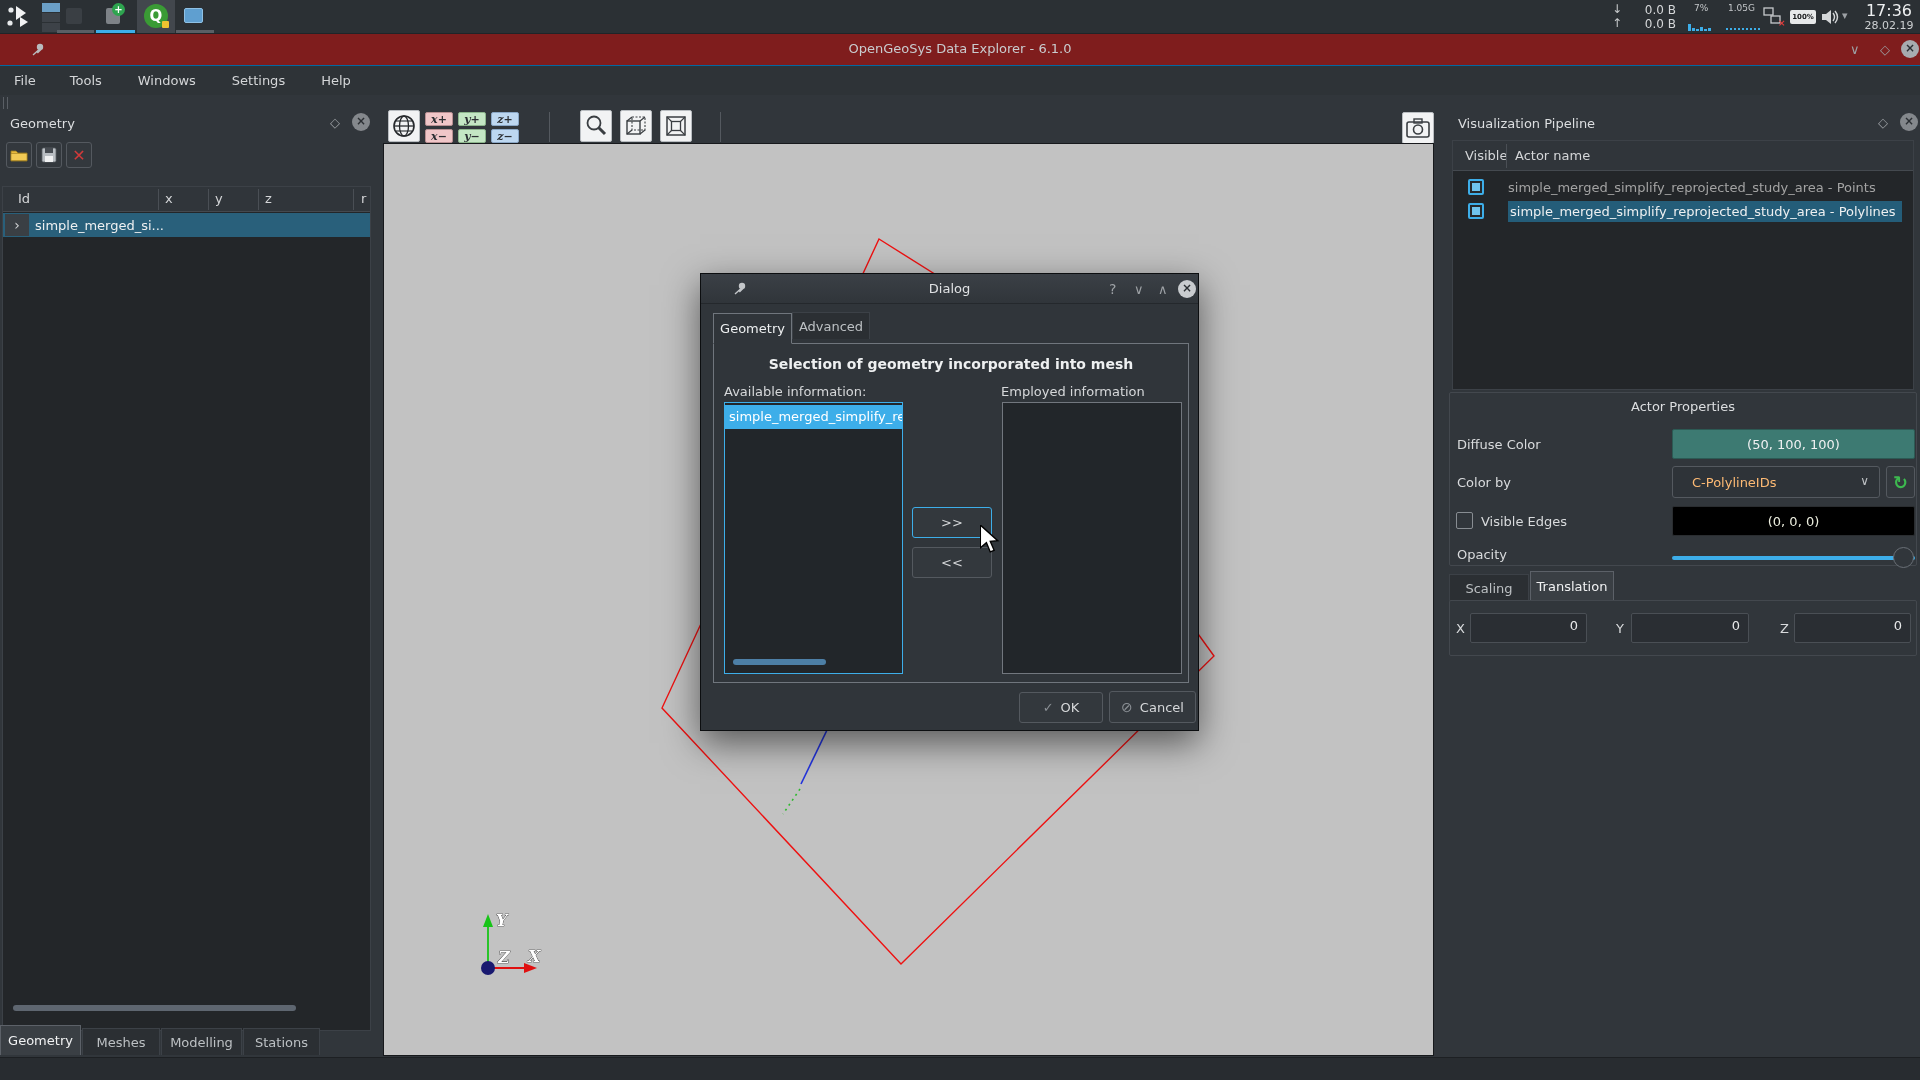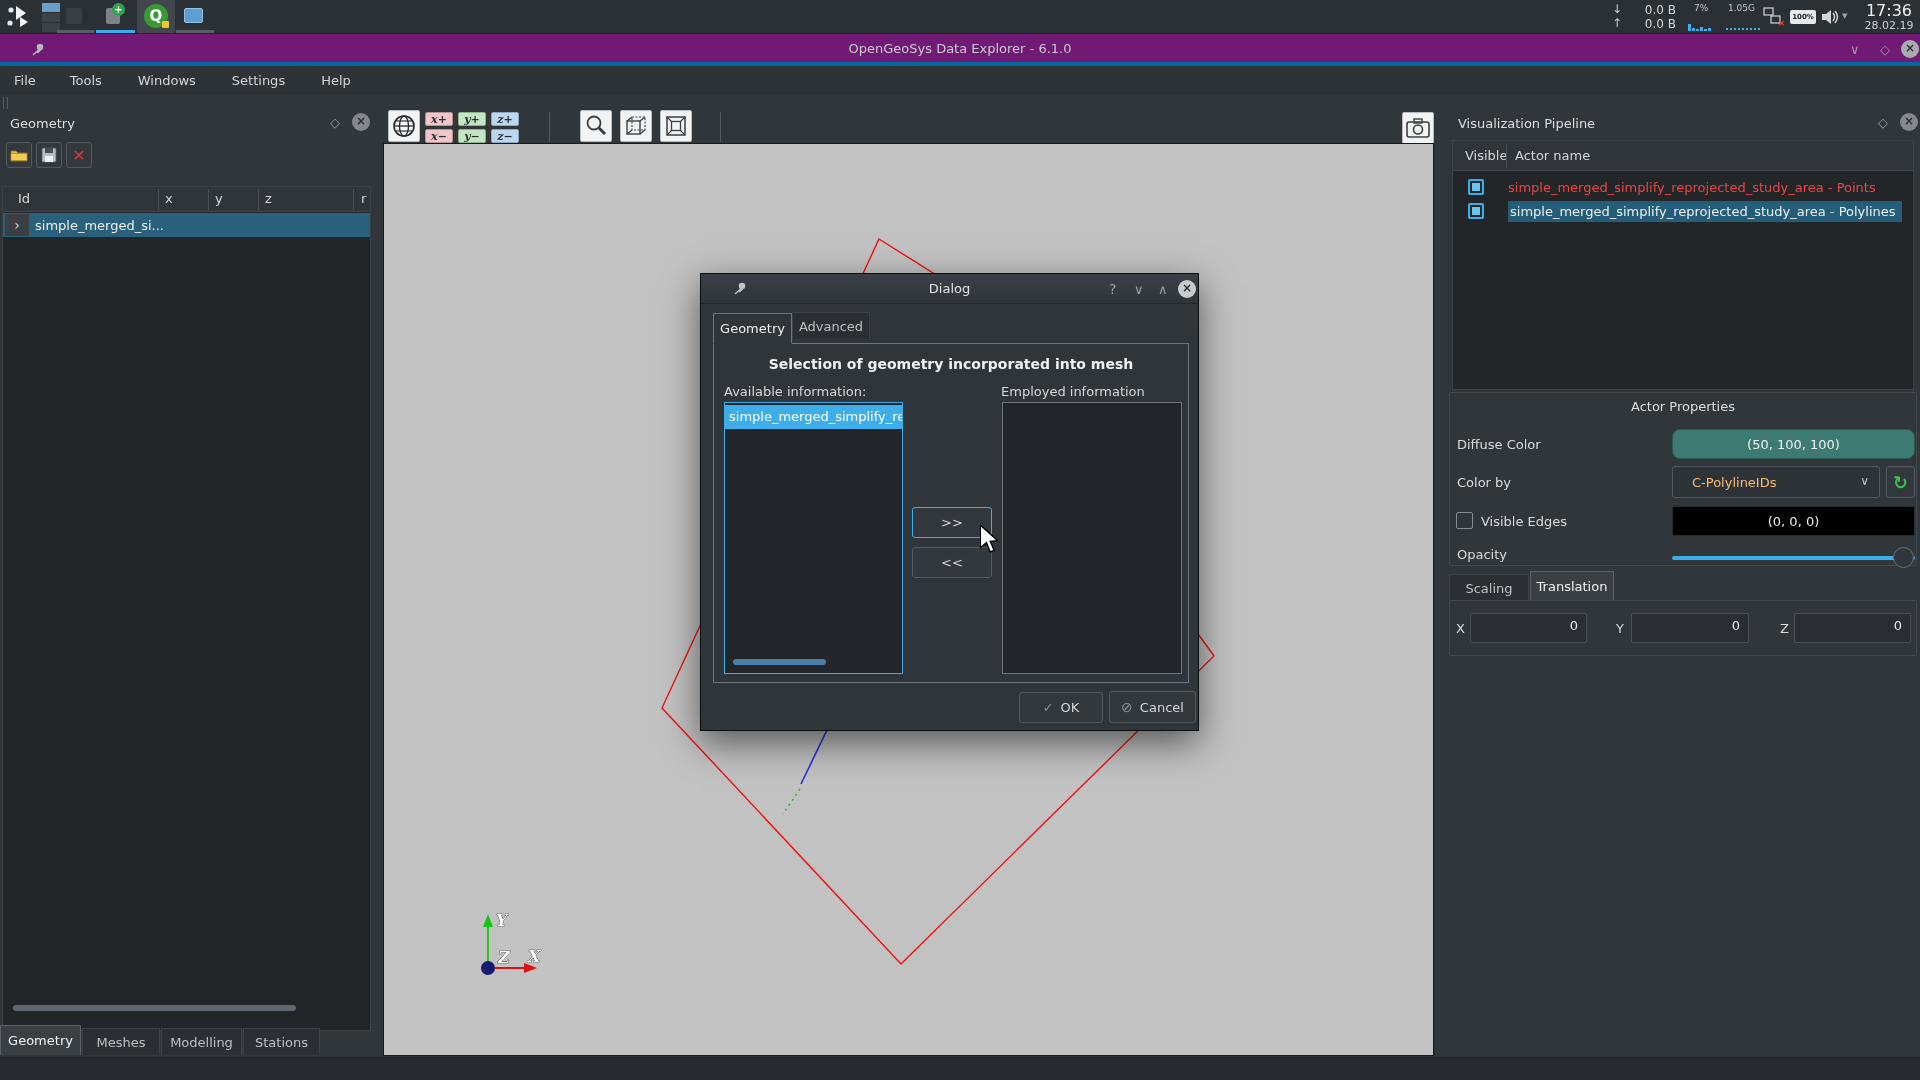--- a/index.html
+++ b/index.html
@@ -4,21 +4,21 @@
 <style>
   * { margin:0; padding:0; box-sizing:border-box; }
   html,body { width:1920px; height:1080px; overflow:hidden; background:#31363b;
     font-family:"DejaVu Sans","Liberation Sans",sans-serif; color:#d9dbdd; font-size:13px; }
   .abs { position:absolute; }
   .row { display:flex; align-items:center; }
   .cc  { display:flex; align-items:center; justify-content:center; }
 
   
   .taskbar { left:0; top:0; width:1920px; height:34px; background:#2b3034; border-bottom:1px solid #202428; z-index:5;}
-  .titlebar{ left:0; top:34px; width:1920px; height:32px; background:#701a75; border-bottom:4px solid #0369a1; z-index:5;}
+  .titlebar{ left:0; top:34px; width:1920px; height:32px; background:#7f1d1d; border-bottom:1px solid #0369a1; z-index:5;}
   .menubar { left:0; top:66px; width:1920px; height:29px; background:#2e3337; z-index:5;}
   .menu-item{ padding:6px 10px; color:#d4d6d8; cursor:default; }
   .statusbar{ left:0; top:1057px; width:1920px; height:23px; background:#282c30; border-top:1px solid #1d2023; }
 
   .win-glyph{ color:#9da1a5; font-size:13px; }
   .circle-x { width:18px; height:18px; border-radius:50%; background:#a7abaf; color:#2b2f33;
               font-size:12px; font-weight:bold; line-height:17px; text-align:center; }
 
   
   .dock-title { font-size:13px; color:#dcdee0; }
@@ -300,36 +300,36 @@
     <div class="abs hdr" style="left:0;top:0;width:460px;height:30px;">
       <span class="abs" style="left:12px;top:7px;">Visible</span>
       <span class="abs" style="left:62px;top:7px;">Actor name</span>
       <div class="abs" style="left:53px;top:3px;width:1px;height:24px;background:#4a4f55;"></div>
     </div>
 
     <div class="abs row" style="left:0;top:34px;width:460px;height:24px;">
       <div class="checkbox-on" style="margin-left:15px;">
           <div class="inner"></div>
         </div>
-      <span style="margin-left:24px;color:#ef4444;">simple_merged_simplify_reprojected_study_area - Points</span>
+      <span style="margin-left:24px;color:#a3a3a3;">simple_merged_simplify_reprojected_study_area - Points</span>
     </div>
 
     <div class="abs row" style="left:0;top:58px;width:460px;height:24px;">
       <div class="checkbox-on" style="margin-left:15px;">
           <div class="inner"></div>
         </div>
       <span style="margin-left:24px;background:#245d79;color:#eef0f1;padding:3px 6px 3px 2px;">simple_merged_simplify_reprojected_study_area - Polylines</span>
     </div>
   </div>
 
   <div class="abs groupbox" style="left:2px;top:284px;width:468px;height:174px;text-decoration:underline;">
     <div class="abs" style="left:0;top:6px;width:100%;text-align:center;color:#dcdee0;">Actor Properties</div>
 
     <div class="abs" style="left:7px;top:44px;">Diffuse Color</div>
-    <div class="abs cc" style="left:222px;top:36px;width:243px;height:30px;background:#3d7a72;border:1px solid #2c5a54;border-radius:8px;color:#f0f1f2;">(50, 100, 100)</div>
+    <div class="abs cc" style="left:222px;top:36px;width:243px;height:30px;background:#3d7a72;border:1px solid #2c5a54;border-radius:2px;color:#f0f1f2;">(50, 100, 100)</div>
 
     <div class="abs" style="left:7px;top:82px;">Color by</div>
     <div class="abs row" style="left:222px;top:73px;width:208px;height:32px;background:#2e3338;border:1px solid #54595f;border-radius:3px;">
       <span style="margin-left:19px;color:#fdba74;">C-PolylineIDs</span>
       <span class="abs" style="right:10px;top:7px;color:#bfc2c5;font-size:12px;">∨</span>
     </div>
     <div class="abs cc" style="left:436px;top:73px;width:29px;height:32px;background:#33383d;border:1px solid #54595f;border-radius:3px;color:#3db94f;font-size:18px;font-weight:bold;">
       <span>↻</span>
     </div>
 

